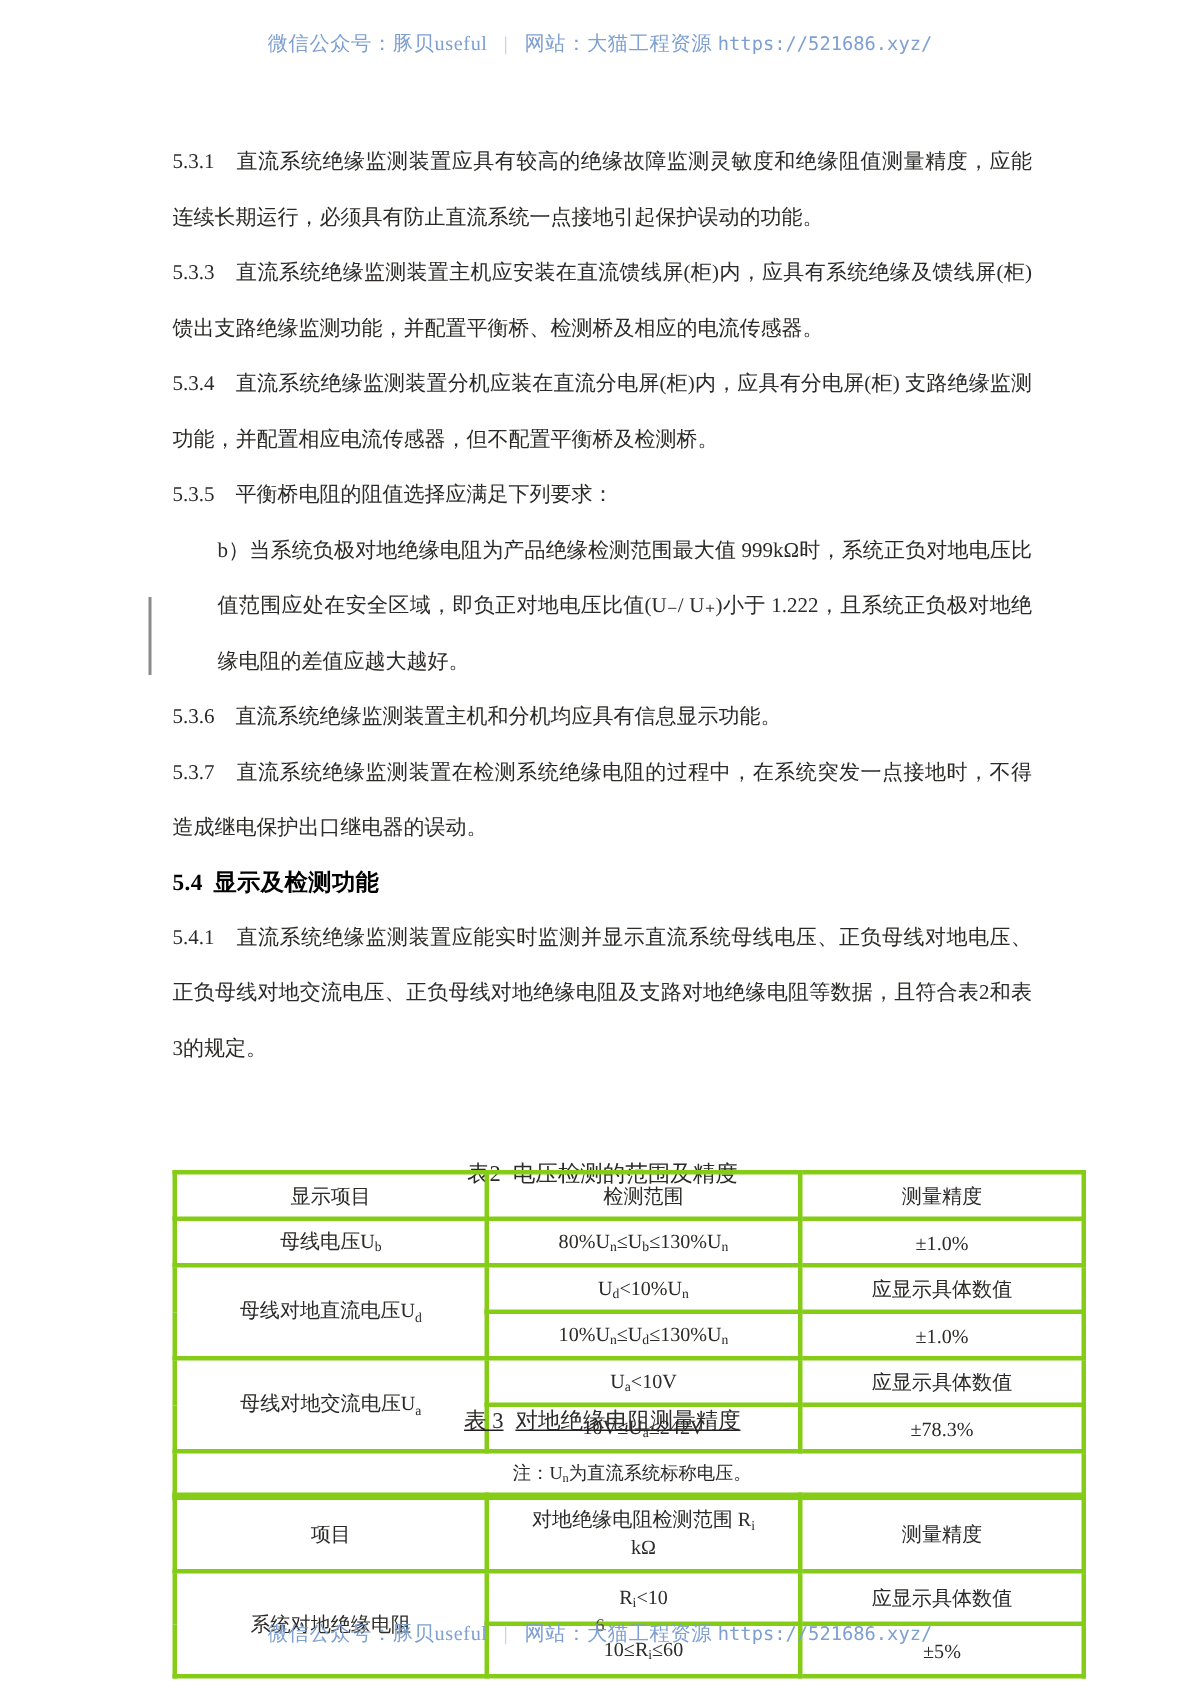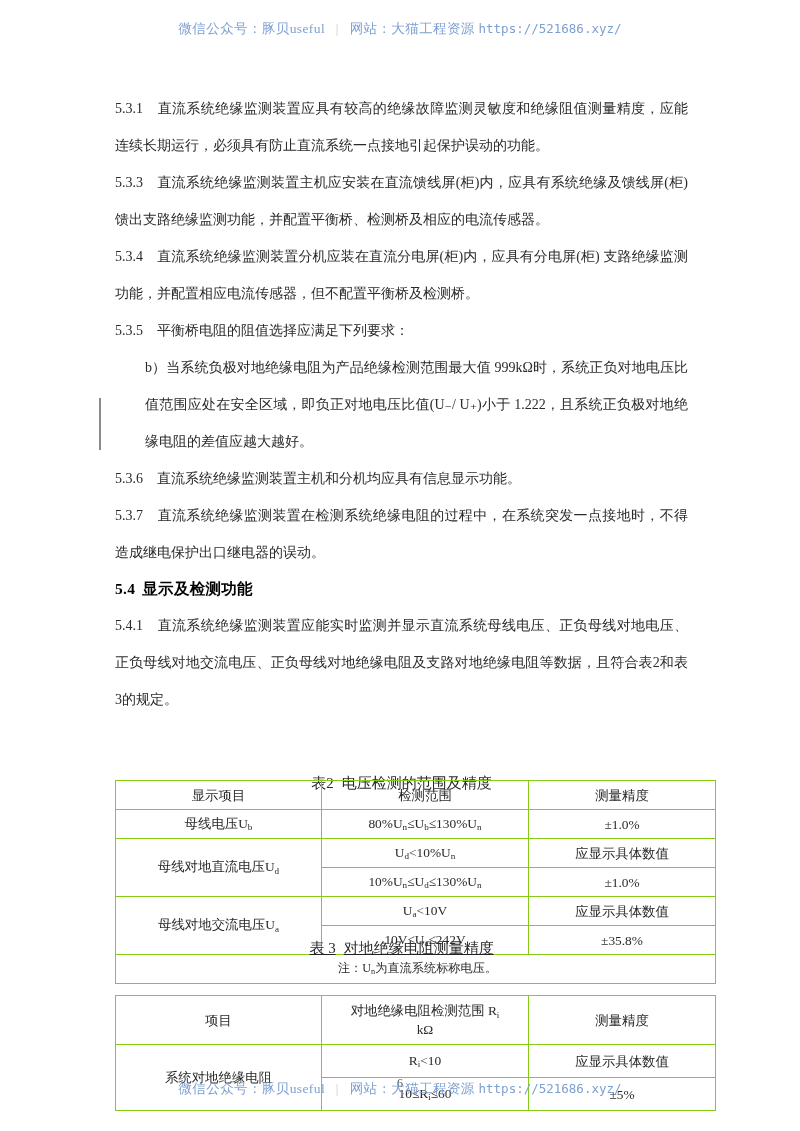--- a/index.html
+++ b/index.html
@@ -122,21 +122,21 @@
   
   table.doc-table {
     border-collapse: collapse;
     width: 573px;
     table-layout: fixed;
     font-size: 13.4px;
     color: #2b2a28;
     font-family: "Liberation Serif", "DejaVu Serif", serif;
   }
   table.doc-table td {
-    border: 1px solid #84cc16;
+    border: 3px solid #84cc16;
     text-align: center;
     vertical-align: middle;
     padding: 3px 4px;
     line-height: 17px;
     height: 22px;
   }
   table.doc-table td.note {
     text-align: center;
     padding-left: 8px;
     font-size: 12.2px;
@@ -222,21 +222,21 @@
             <td class="c2">10%U<sub>n</sub>≤U<sub>d</sub>≤130%U<sub>n</sub></td>
             <td class="c3">±1.0%</td>
           </tr>
           <tr>
             <td class="c1" rowspan="2">母线对地交流电压U<sub>a</sub></td>
             <td class="c2">U<sub>a</sub>&lt;10V</td>
             <td class="c3">应显示具体数值</td>
           </tr>
           <tr>
             <td class="c2">10V≤U<sub>a</sub>≤242V</td>
-            <td class="c3">±35.8%</td>
+            <td class="c3">±78.3%</td>
           </tr>
           <tr>
             <td class="note" colspan="3">注：U<sub>n</sub>为直流系统标称电压。</td>
           </tr>
         </tbody>
     </table>
   </div>
 
   <div id="title3-wrap">
     <p class="table-title"><span>表 3</span><span class="tt-gap"></span><span>对地绝缘电阻测量精度</span></p>

